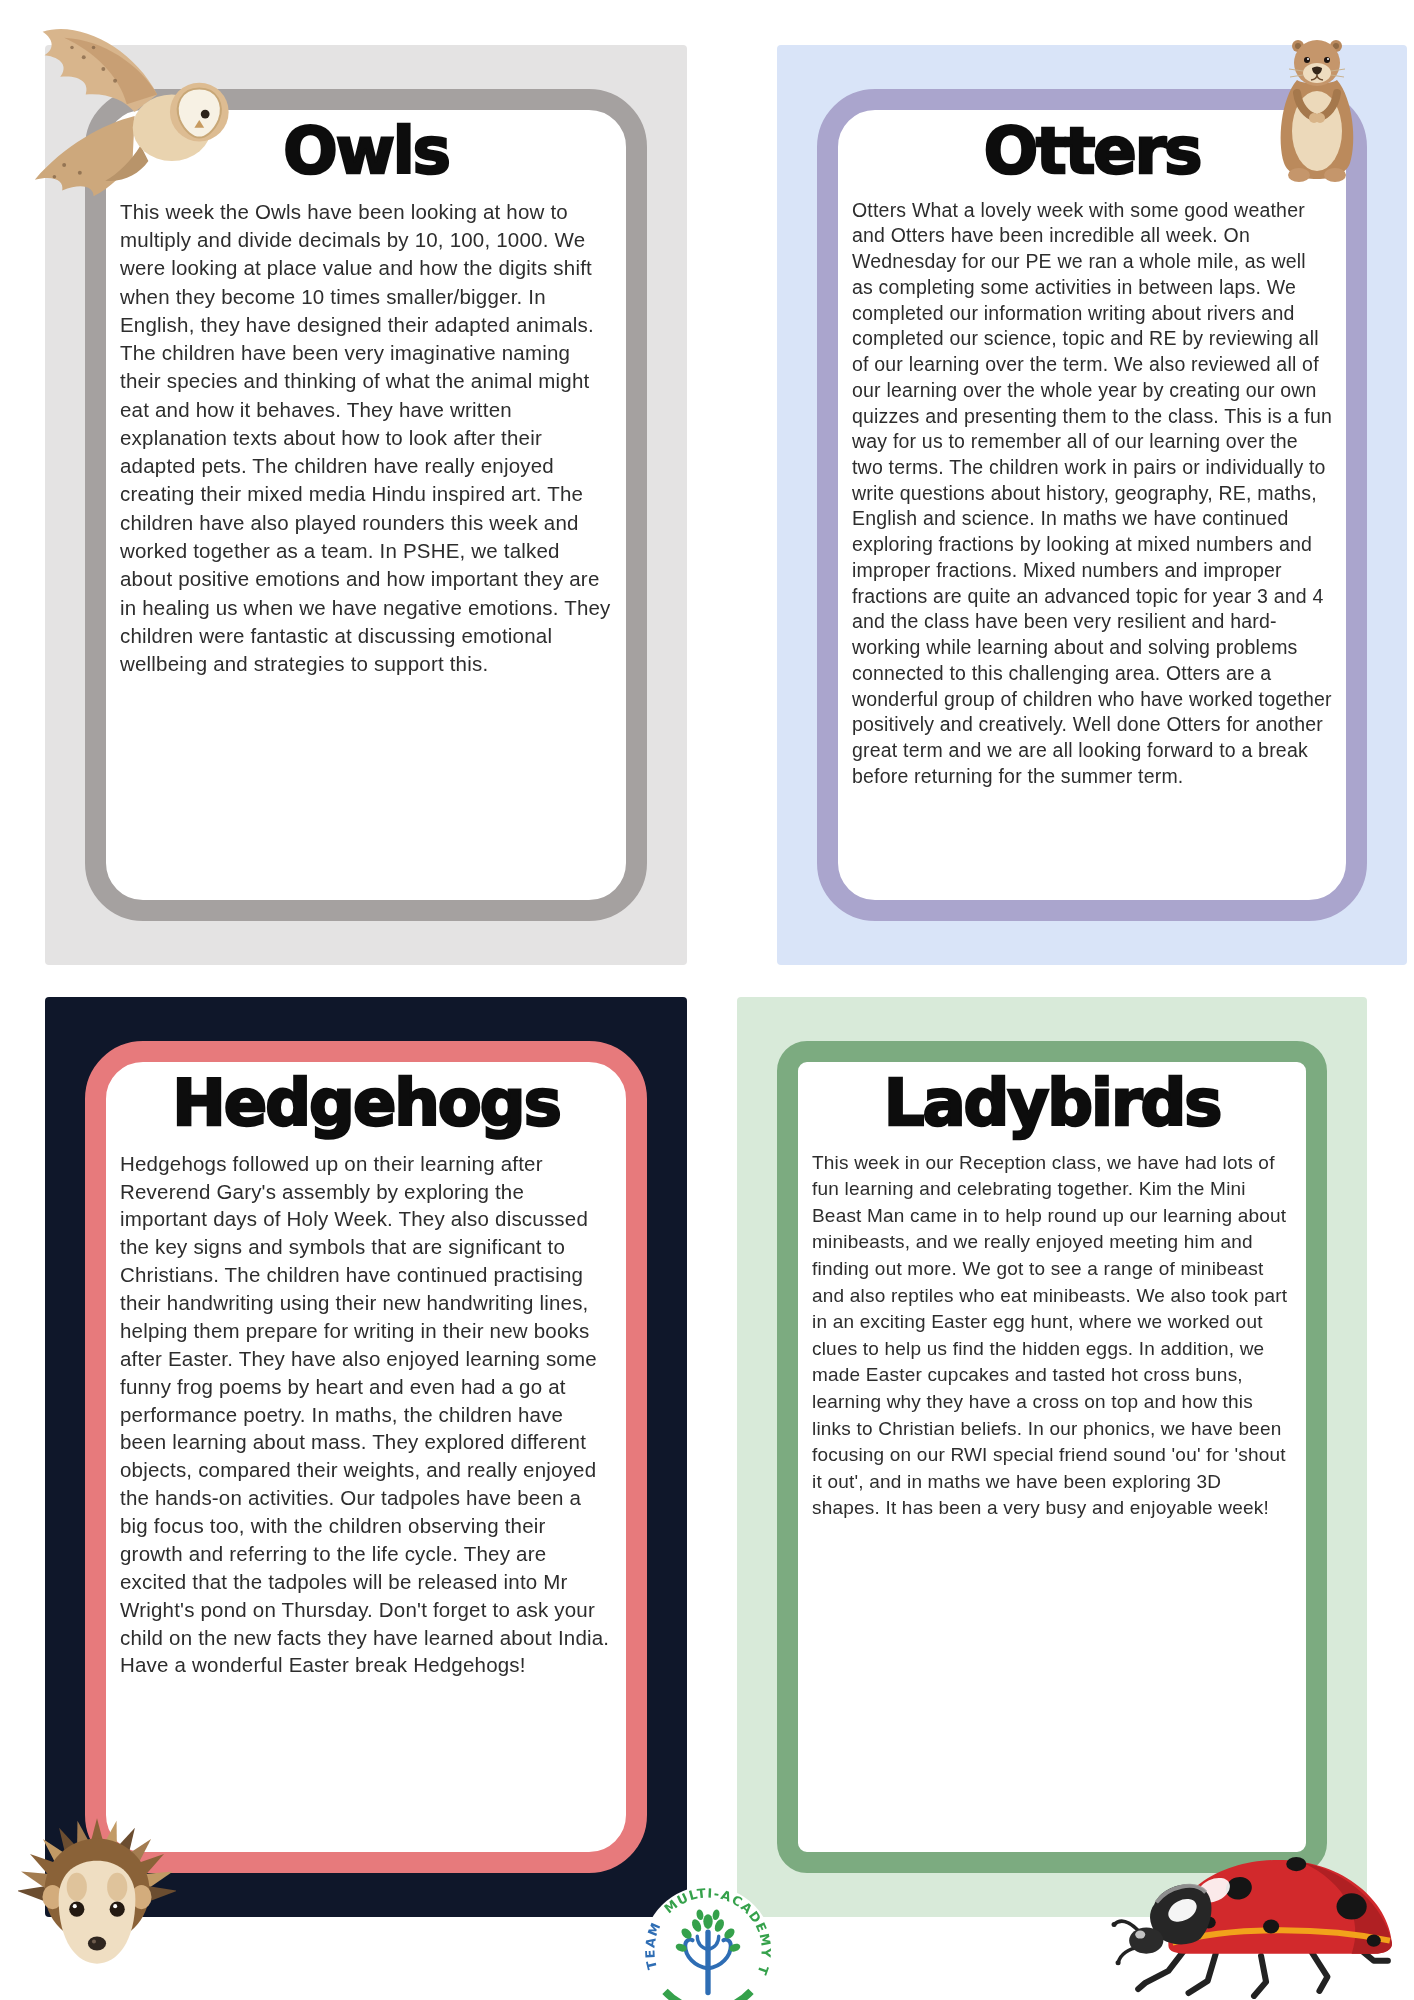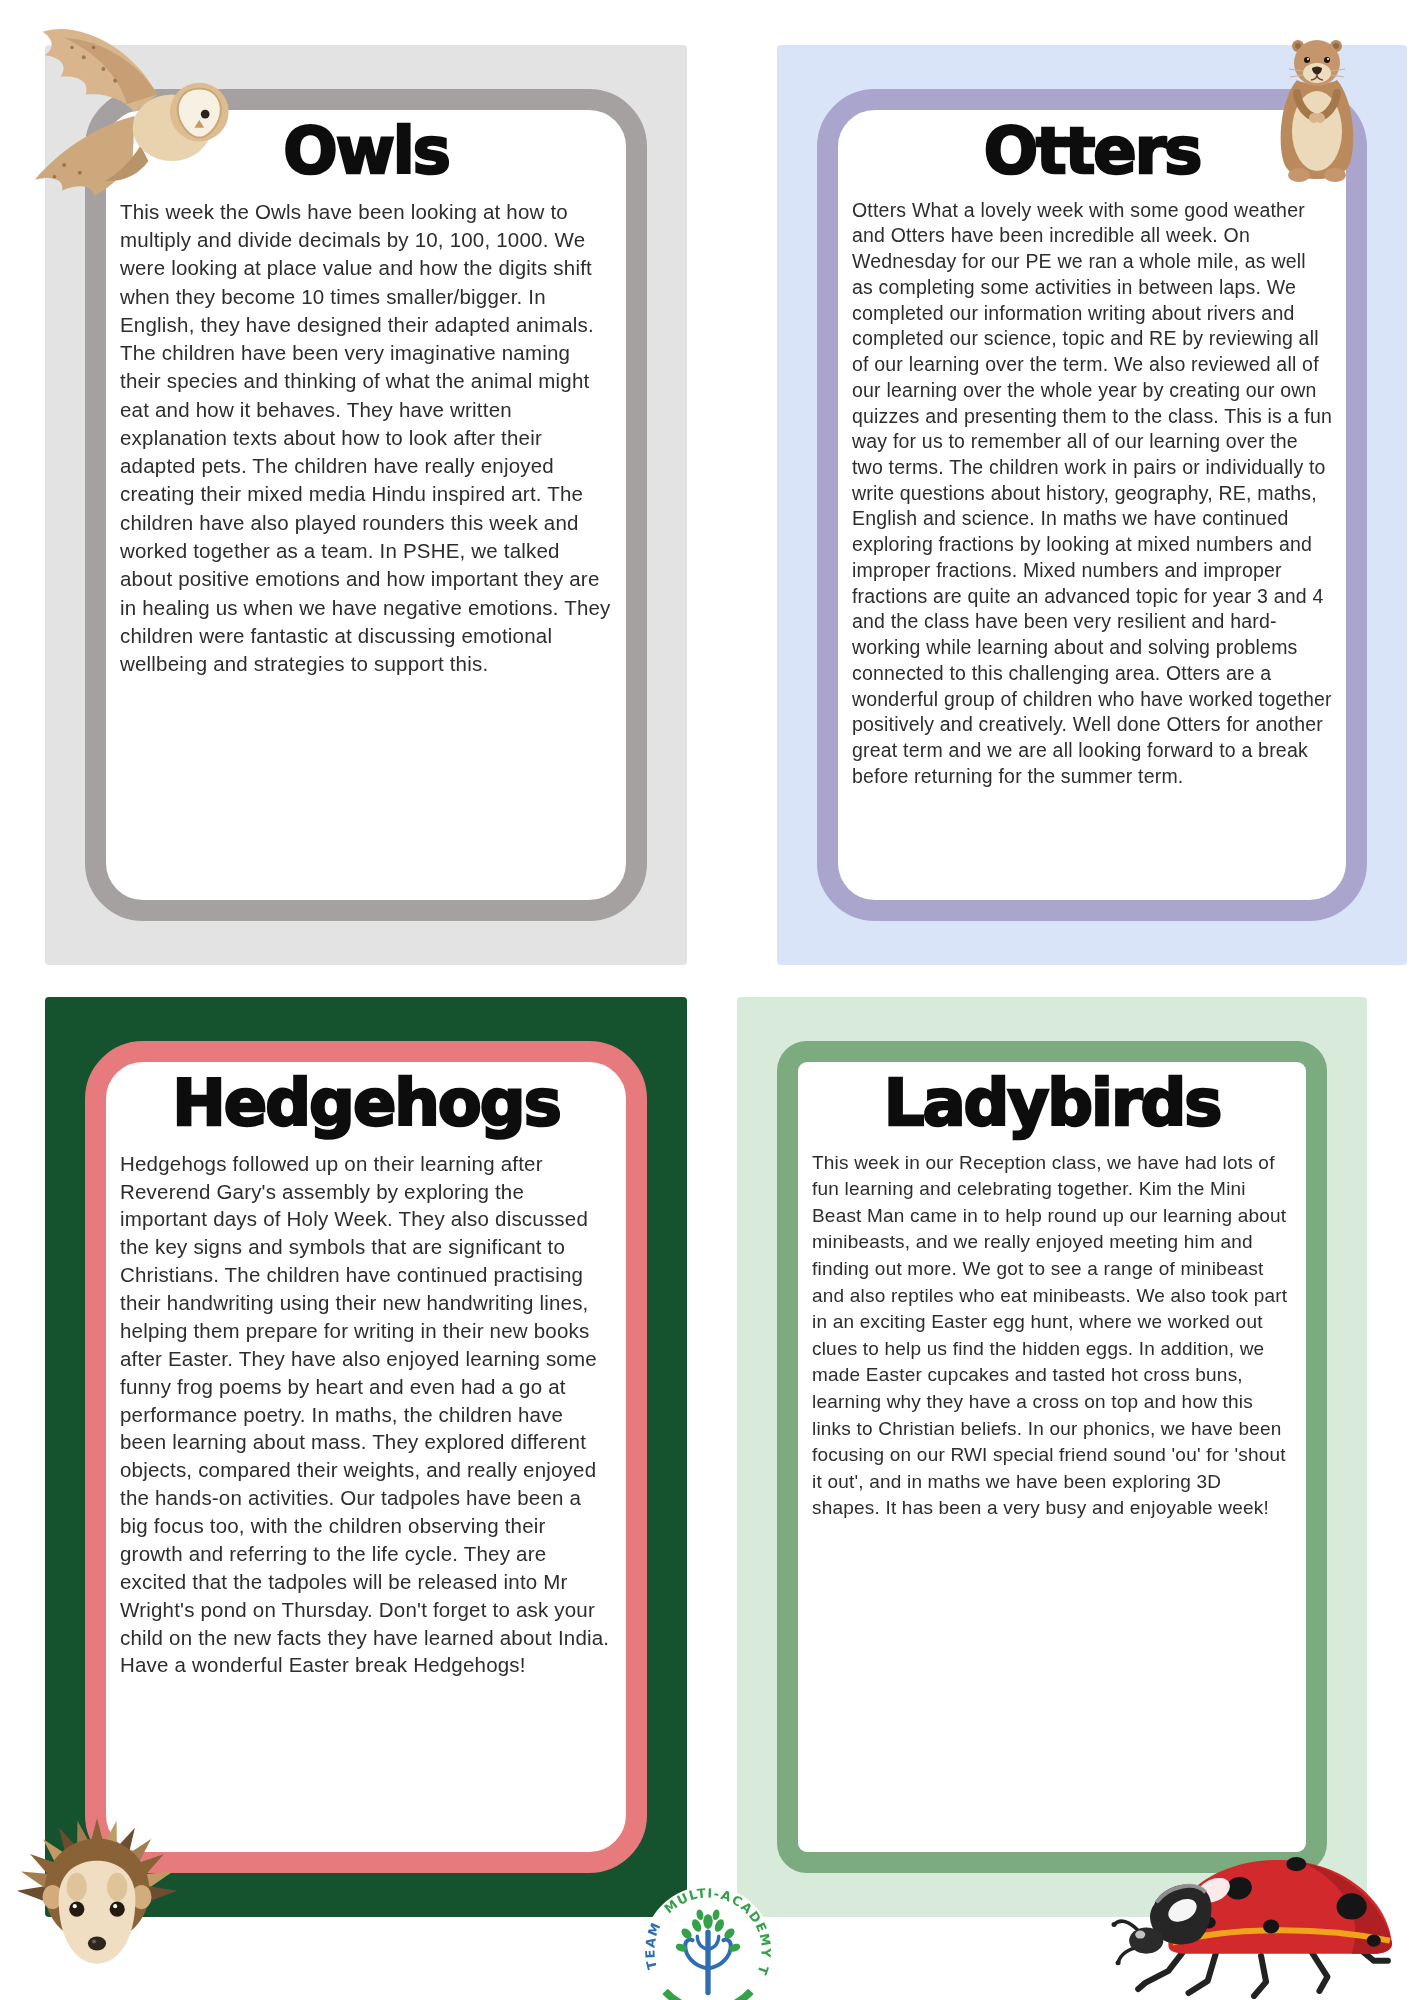--- a/index.html
+++ b/index.html
@@ -50,21 +50,21 @@
     </div>
   </section>
 
   <section class="panel panel-otters" style="background: rgb(217, 228, 248);">
     <div class="card" style="border-color: rgb(170, 165, 205);">
       <h1 class="card-title">Otters</h1>
       <p class="card-body body-otters">Otters What a lovely week with some good weather and Otters have been incredible all week. On Wednesday for our PE we ran a whole mile, as well as completing some activities in between laps. We completed our information writing about rivers and completed our science, topic and RE by reviewing all of our learning over the term. We also reviewed all of our learning over the whole year by creating our own quizzes and presenting them to the class. This is a fun way for us to remember all of our learning over the two terms. The children work in pairs or individually to write questions about history, geography, RE, maths, English and science. In maths we have continued exploring fractions by looking at mixed numbers and improper fractions. Mixed numbers and improper fractions are quite an advanced topic for year 3 and 4 and the class have been very resilient and hard-working while learning about and solving problems connected to this challenging area. Otters are a wonderful group of children who have worked together positively and creatively. Well done Otters for another great term and we are all looking forward to a break before returning for the summer term.</p>
     </div>
   </section>
 
-  <section class="panel panel-hedgehogs" style="background: #14532d;">
+  <section class="panel panel-hedgehogs" style="background: #0f172a;">
     <div class="card" style="border-color: rgb(231, 122, 124);">
       <h1 class="card-title">Hedgehogs</h1>
       <p class="card-body body-hedgehogs">Hedgehogs followed up on their learning after Reverend Gary's assembly by exploring the important days of Holy Week. They also discussed the key signs and symbols that are significant to Christians. The children have continued practising their handwriting using their new handwriting lines, helping them prepare for writing in their new books after Easter. They have also enjoyed learning some funny frog poems by heart and even had a go at performance poetry. In maths, the children have been learning about mass. They explored different objects, compared their weights, and really enjoyed the hands-on activities. Our tadpoles have been a big focus too, with the children observing their growth and referring to the life cycle. They are excited that the tadpoles will be released into Mr Wright's pond on Thursday. Don't forget to ask your child on the new facts they have learned about India. Have a wonderful Easter break Hedgehogs!</p>
     </div>
   </section>
 
   <section class="panel panel-ladybirds" style="background: rgb(216, 234, 217);">
     <div class="card" style="border-color: rgb(124, 171, 128); border-radius: 30px;">
       <h1 class="card-title">Ladybirds</h1>
       <p class="card-body body-ladybirds">This week in our Reception class, we have had lots of fun learning and celebrating together. Kim the Mini Beast Man came in to help round up our learning about minibeasts, and we really enjoyed meeting him and finding out more. We got to see a range of minibeast and also reptiles who eat minibeasts. We also took part in an exciting Easter egg hunt, where we worked out clues to help us find the hidden eggs. In addition, we made Easter cupcakes and tasted hot cross buns, learning why they have a cross on top and how this links to Christian beliefs. In our phonics, we have been focusing on our RWI special friend sound 'ou' for 'shout it out', and in maths we have been exploring 3D shapes. It has been a very busy and enjoyable week!</p>

